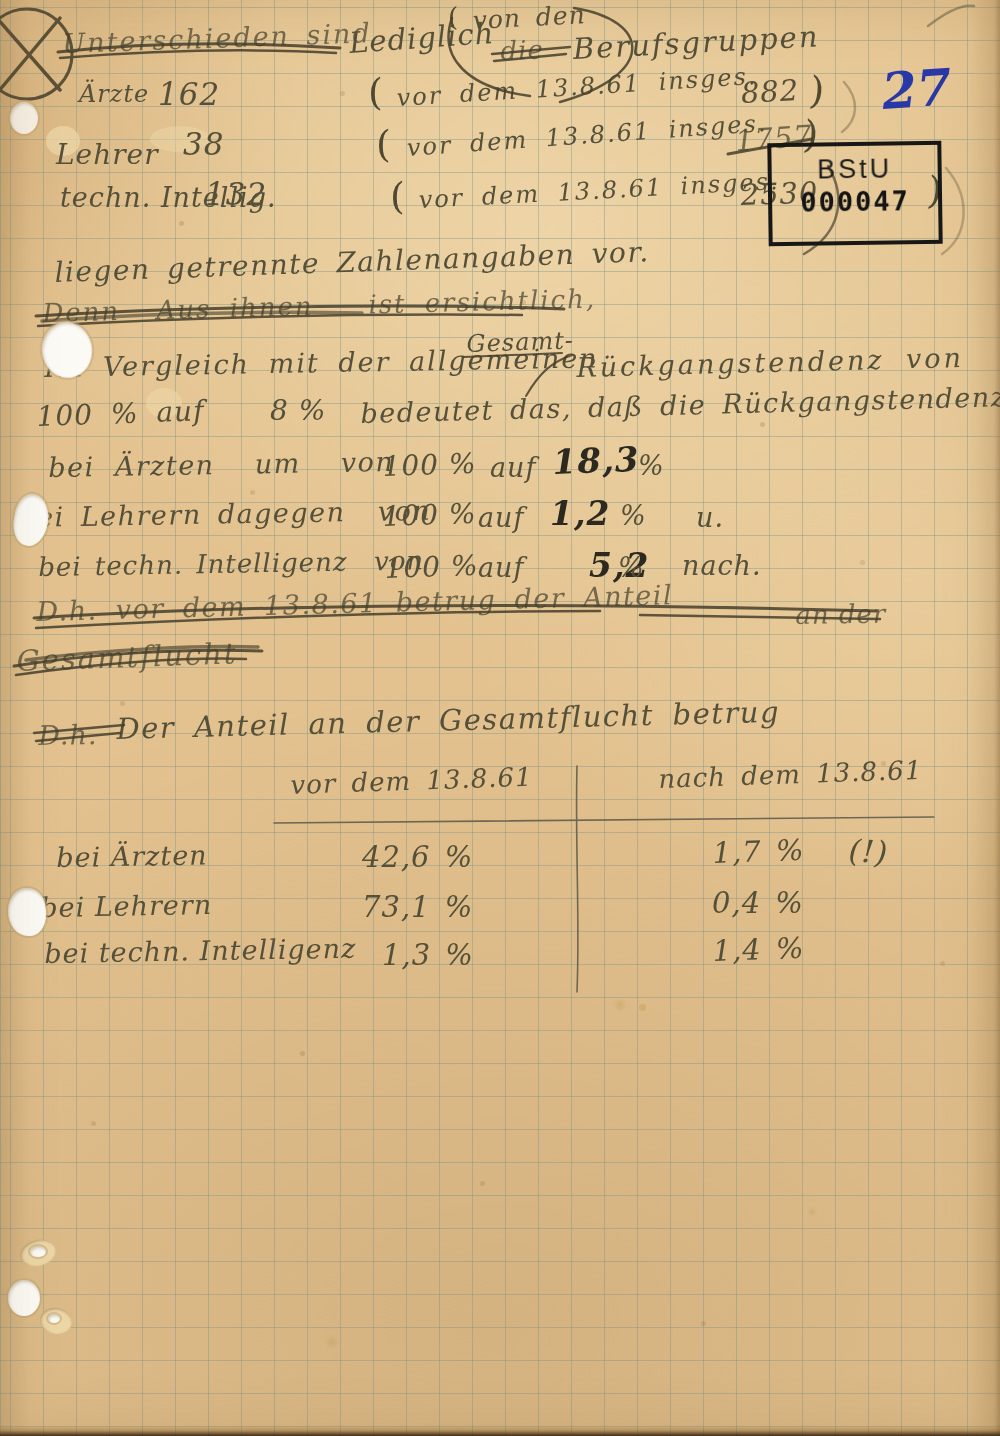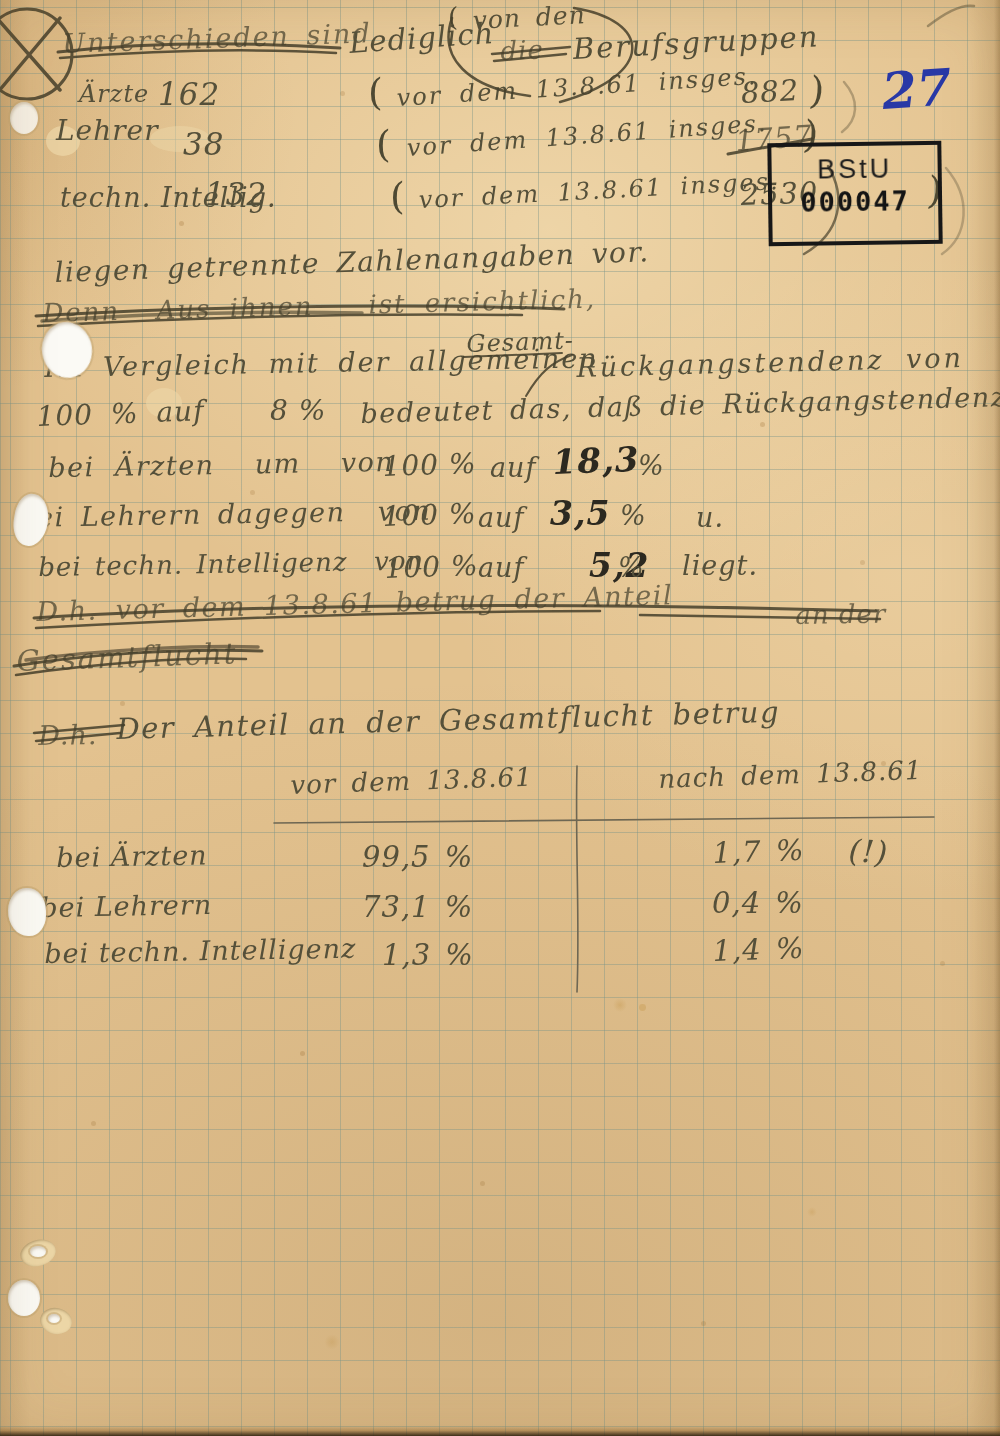--- a/index.html
+++ b/index.html
@@ -76,21 +76,21 @@
   <span class="hw faint" style="left:500px;top:36px;font-size:26px;transform:rotate(-2deg);">die</span>
   <span class="hw" style="left:572px;top:32px;font-size:29px;transform:rotate(-3deg);letter-spacing:2px;">Berufsgruppen</span>
 
   <span class="hw" style="left:79px;top:80px;font-size:24px;">Ärzte</span>
   <span class="hw" style="left:158px;top:76px;font-size:31px;">162</span>
   <span class="hw paren" style="left:368px;top:70px;font-size:38px;">(</span>
   <span class="hw" style="left:396px;top:84px;font-size:24px;transform:rotate(-3.5deg);letter-spacing:2px;word-spacing:8px;">vor dem 13.8.61 insges.</span>
   <span class="hw" style="left:740px;top:76px;font-size:29px;transform:rotate(-3deg);">882</span>
   <span class="hw paren" style="left:812px;top:68px;font-size:38px;transform:rotate(6deg);">)</span>
 
-  <span class="hw" style="left:56px;top:114px;font-size:28px;">Lehrer</span>
+  <span class="hw" style="left:56px;top:138px;font-size:28px;">Lehrer</span>
   <span class="hw" style="left:183px;top:126px;font-size:31px;">38</span>
   <span class="hw paren" style="left:376px;top:122px;font-size:38px;">(</span>
   <span class="hw" style="left:406px;top:134px;font-size:24px;transform:rotate(-4deg);letter-spacing:2px;word-spacing:8px;">vor dem 13.8.61 insges.</span>
   <span class="hw faint" style="left:734px;top:124px;font-size:29px;transform:rotate(-4deg);">1757</span>
   <span class="hw paren" style="left:806px;top:112px;font-size:38px;transform:rotate(6deg);">)</span>
 
   <span class="hw" style="left:60px;top:182px;font-size:27px;">techn. Intellig.</span>
   <span class="hw" style="left:205px;top:176px;font-size:31px;">132</span>
   <span class="hw paren" style="left:390px;top:174px;font-size:38px;">(</span>
   <span class="hw" style="left:418px;top:186px;font-size:24px;transform:rotate(-3deg);letter-spacing:2px;word-spacing:8px;">vor dem 13.8.61 insges.</span>
@@ -110,43 +110,43 @@
 
   <span class="hw" style="left:48px;top:452px;font-size:27px;transform:rotate(-1deg);word-spacing:10px;letter-spacing:1.5px;">bei Ärzten  um  von</span>
   <span class="hw" style="left:382px;top:450px;font-size:28px;transform:rotate(-2deg);">100 %</span>
   <span class="hw" style="left:490px;top:452px;font-size:27px;">auf</span>
   <span class="hw dark" style="left:552px;top:442px;font-size:34px;transform:rotate(-2deg);">18,3</span>
   <span class="hw" style="left:638px;top:450px;font-size:27px;">%</span>
 
   <span class="hw" style="left:18px;top:502px;font-size:27px;transform:rotate(-1deg);word-spacing:6px;letter-spacing:1.5px;">bei Lehrern dagegen  von</span>
   <span class="hw" style="left:382px;top:500px;font-size:28px;transform:rotate(-2deg);">100 %</span>
   <span class="hw" style="left:478px;top:502px;font-size:27px;">auf</span>
-  <span class="hw dark" style="left:550px;top:494px;font-size:33px;">3,5</span>
+  <span class="hw dark" style="left:550px;top:494px;font-size:33px;">1,2</span>
   <span class="hw" style="left:620px;top:500px;font-size:27px;">%</span>
   <span class="hw" style="left:696px;top:502px;font-size:27px;">u.</span>
 
   <span class="hw" style="left:38px;top:552px;font-size:26px;transform:rotate(-1deg);word-spacing:4px;letter-spacing:1px;">bei techn. Intelligenz  von</span>
   <span class="hw" style="left:384px;top:552px;font-size:28px;transform:rotate(-2deg);">100 %</span>
   <span class="hw" style="left:478px;top:552px;font-size:27px;">auf</span>
   <span class="hw dark" style="left:550px;top:546px;font-size:33px;margin-left:39px;">5,2</span>
   <span class="hw" style="left:618px;top:552px;font-size:27px;">%</span>
-  <span class="hw" style="left:682px;top:550px;font-size:27px;">liegt.</span>
+  <span class="hw" style="left:682px;top:550px;font-size:27px;">nach.</span>
 
   <span class="hw faint" style="left:36px;top:596px;font-size:27px;transform:rotate(-1.5deg);word-spacing:8px;letter-spacing:1.5px;">D.h. vor dem 13.8.61 betrug der Anteil</span>
   <span class="hw faint" style="left:795px;top:600px;font-size:26px;transform:rotate(-1deg);">an der</span>
   <span class="hw faint" style="left:16px;top:644px;font-size:29px;transform:rotate(-2deg);letter-spacing:2px;">Gesamtflucht</span>
 
   <span class="hw faint" style="left:38px;top:720px;font-size:27px;transform:rotate(-1deg);">D.h.</span>
   <span class="hw" style="left:116px;top:712px;font-size:29px;transform:rotate(-1.5deg);word-spacing:8px;letter-spacing:1.5px;">Der Anteil an der Gesamtflucht betrug</span>
 
   <span class="hw" style="left:290px;top:770px;font-size:26px;transform:rotate(-2deg);word-spacing:6px;">vor dem 13.8.61</span>
   <span class="hw" style="left:658px;top:764px;font-size:26px;transform:rotate(-2deg);word-spacing:6px;">nach dem 13.8.61</span>
 
   <span class="hw" style="left:56px;top:842px;font-size:27px;transform:rotate(-1deg);">bei Ärzten</span>
-  <span class="hw" style="left:362px;top:840px;font-size:29px;word-spacing:4px;">99,5 %</span>
+  <span class="hw" style="left:362px;top:840px;font-size:29px;word-spacing:4px;">42,6 %</span>
   <span class="hw" style="left:712px;top:836px;font-size:29px;transform:rotate(-2deg);word-spacing:4px;">1,7 %</span>
   <span class="hw" style="left:850px;top:832px;font-size:31px;transform:rotate(4deg);">(!)</span>
 
   <span class="hw" style="left:40px;top:892px;font-size:27px;transform:rotate(-1deg);">bei Lehrern</span>
   <span class="hw" style="left:362px;top:890px;font-size:29px;word-spacing:4px;">73,1 %</span>
   <span class="hw" style="left:712px;top:886px;font-size:29px;word-spacing:4px;">0,4 %</span>
 
   <span class="hw" style="left:44px;top:938px;font-size:27px;transform:rotate(-1deg);letter-spacing:1px;">bei techn. Intelligenz</span>
   <span class="hw" style="left:382px;top:938px;font-size:29px;word-spacing:4px;">1,3 %</span>
   <span class="hw" style="left:712px;top:934px;font-size:29px;transform:rotate(-2deg);word-spacing:4px;">1,4 %</span>

